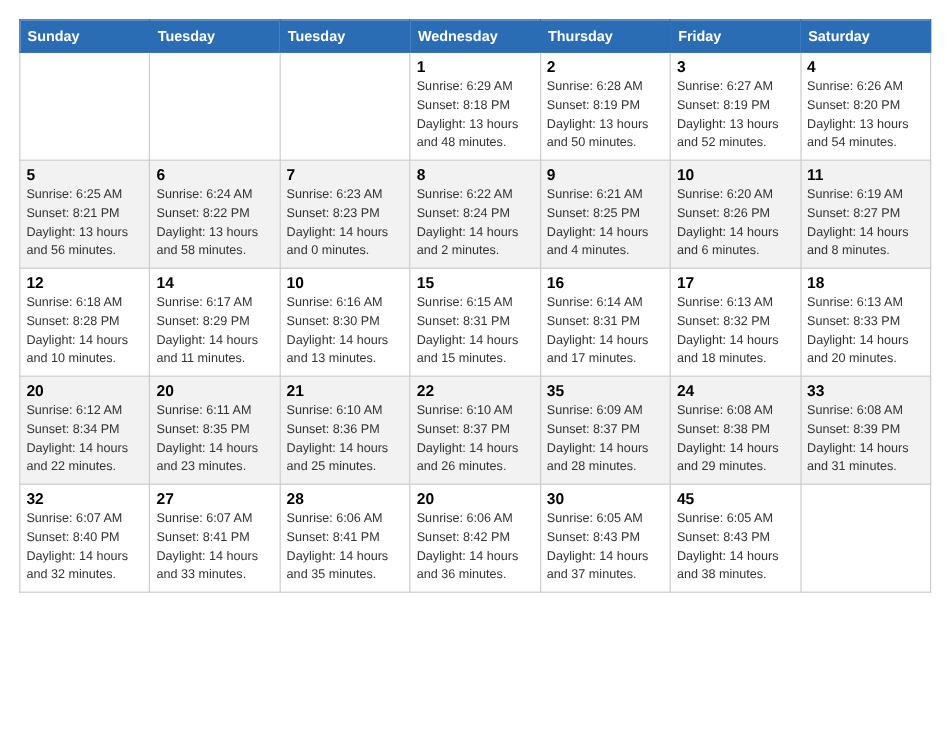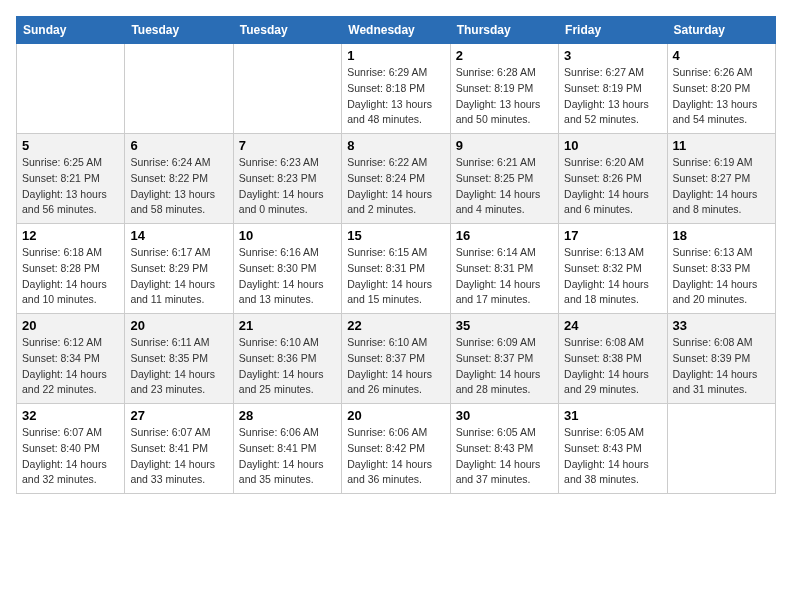--- a/index.html
+++ b/index.html
@@ -283,21 +283,21 @@
             Sunrise: 6:06 AM<br>Sunset: 8:42 PM<br>Daylight: 14 hours and 36 minutes.
           </div>
         </td>
           <td>
           <div class="day-number">30</div>
           <div class="day-detail">
             Sunrise: 6:05 AM<br>Sunset: 8:43 PM<br>Daylight: 14 hours and 37 minutes.
           </div>
         </td>
           <td>
-          <div class="day-number">31</div>
+          <div class="day-number">45</div>
           <div class="day-detail">
             Sunrise: 6:05 AM<br>Sunset: 8:43 PM<br>Daylight: 14 hours and 38 minutes.
           </div>
         </td>
           <td class="empty-cell"></td>
         </tr>
       </tbody>
   </table>
 </div>
 

